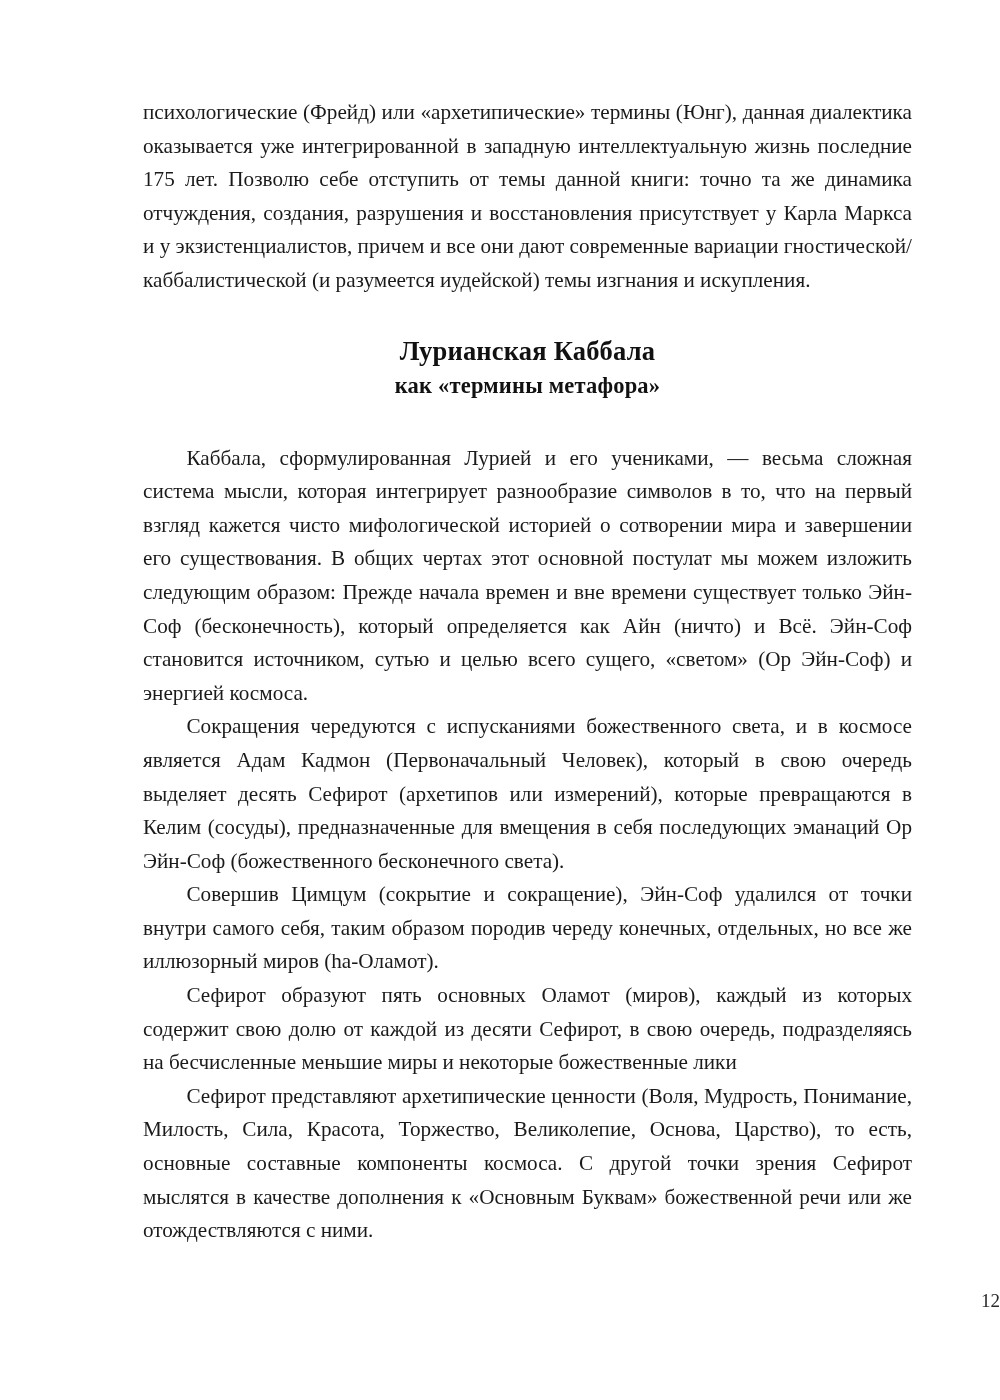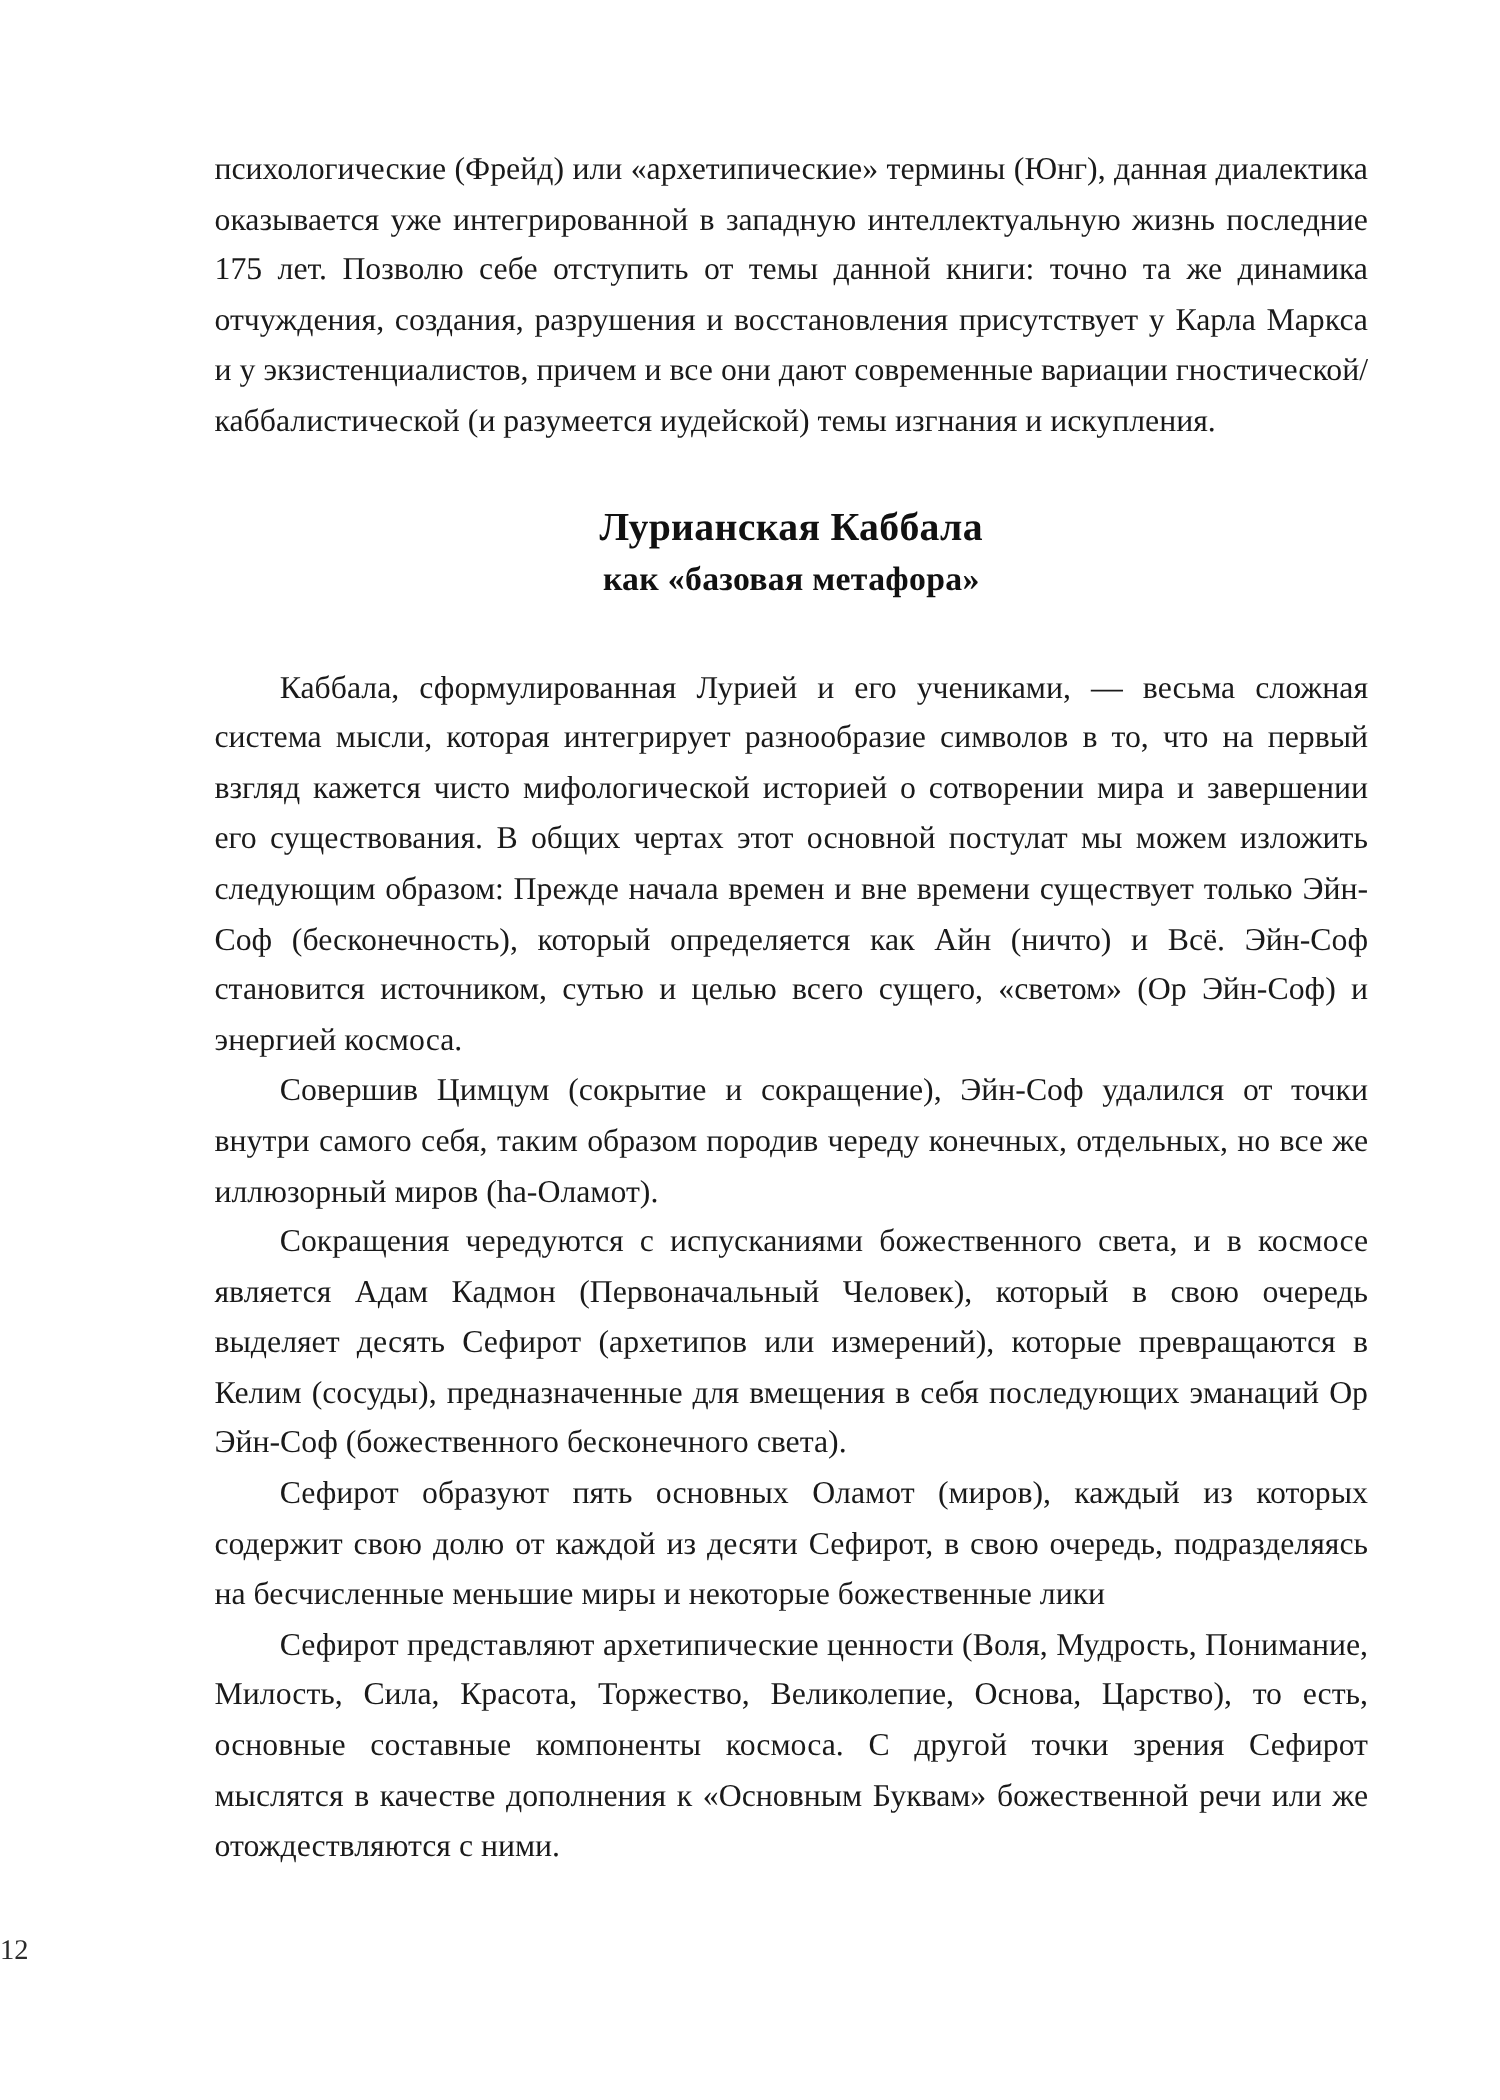--- a/index.html
+++ b/index.html
@@ -70,48 +70,48 @@
     margin-top: 2px;
   }
 
   .gap-after-intro { height: 6px; }
 
   .page-number {
     position: absolute;
     left: 0;
     right: 0;
     top: 1289px;
-    text-align: left;
+    text-align: right;
     font-size: 19px;
     line-height: 24px;
     color: #2a2a2a;
     font-family: "Liberation Serif", "DejaVu Serif", serif;
   }
 </style>
 </head>
 <body>
 
 <div class="page">
 
   <div class="text-block">
 
     <p class="para cont">психологические (Фрейд) или «архетипические» термины (Юнг), данная диалектика оказывается уже интегрированной в западную интеллектуальную жизнь последние 175 лет. Позволю себе отступить от темы данной книги: точно та же динамика отчуждения, создания, разрушения и восстановления присутствует у Карла Маркса и у экзистенциалистов, причем и все они дают современные вариации гностической/ каббалистической (и разумеется иудейской) темы изгнания и искупления.</p>
 
     <div class="gap-after-intro"></div>
 
     <div class="heading-block">
       <div class="heading-line-1">Лурианская Каббала</div>
-      <div class="heading-line-2">как «базовая метафора»</div>
+      <div class="heading-line-2">как «термины метафора»</div>
     </div>
 
     <p class="para indent">Каббала, сформулированная Лурией и его учениками, — весьма сложная система мысли, которая интегрирует разнообразие символов в то, что на первый взгляд кажется чисто мифологической историей о сотворении мира и завершении его существования. В общих чертах этот основной постулат мы можем изложить следующим образом: Прежде начала времен и вне времени существует только Эйн-Соф (бесконечность), который определяется как Айн (ничто) и Всё. Эйн-Соф становится источником, сутью и целью всего сущего, «светом» (Ор Эйн-Соф) и энергией космоса.</p>
 
+    <p class="para indent">Сокращения чередуются с испусканиями божественного света, и в космосе является Адам Кадмон (Первоначальный Человек), который в свою очередь выделяет десять Сефирот (архетипов или измерений), которые превращаются в Келим (сосуды), предназначенные для вмещения в себя последующих эманаций Ор Эйн-Соф (божественного бесконечного света).</p>
+
     <p class="para indent">Совершив Цимцум (сокрытие и сокращение), Эйн-Соф удалился от точки внутри самого себя, таким образом породив череду конечных, отдельных, но все же иллюзорный миров (ha-Оламот).</p>
-
-    <p class="para indent">Сокращения чередуются с испусканиями божественного света, и в космосе является Адам Кадмон (Первоначальный Человек), который в свою очередь выделяет десять Сефирот (архетипов или измерений), которые превращаются в Келим (сосуды), предназначенные для вмещения в себя последующих эманаций Ор Эйн-Соф (божественного бесконечного света).</p>
 
     <p class="para indent">Сефирот образуют пять основных Оламот (миров), каждый из которых содержит свою долю от каждой из десяти Сефирот, в свою очередь, подразделяясь на бесчисленные меньшие миры и некоторые божественные лики</p>
 
     <p class="para indent">Сефирот представляют архетипические ценности (Воля, Мудрость, Понимание, Милость, Сила, Красота, Торжество, Великолепие, Основа, Царство), то есть, основные составные компоненты космоса. С другой точки зрения Сефирот мыслятся в качестве дополнения к «Основным Буквам» божественной речи или же отождествляются с ними.</p>
 
   </div>
 
   <div class="page-number">12</div>
 
 </div>

